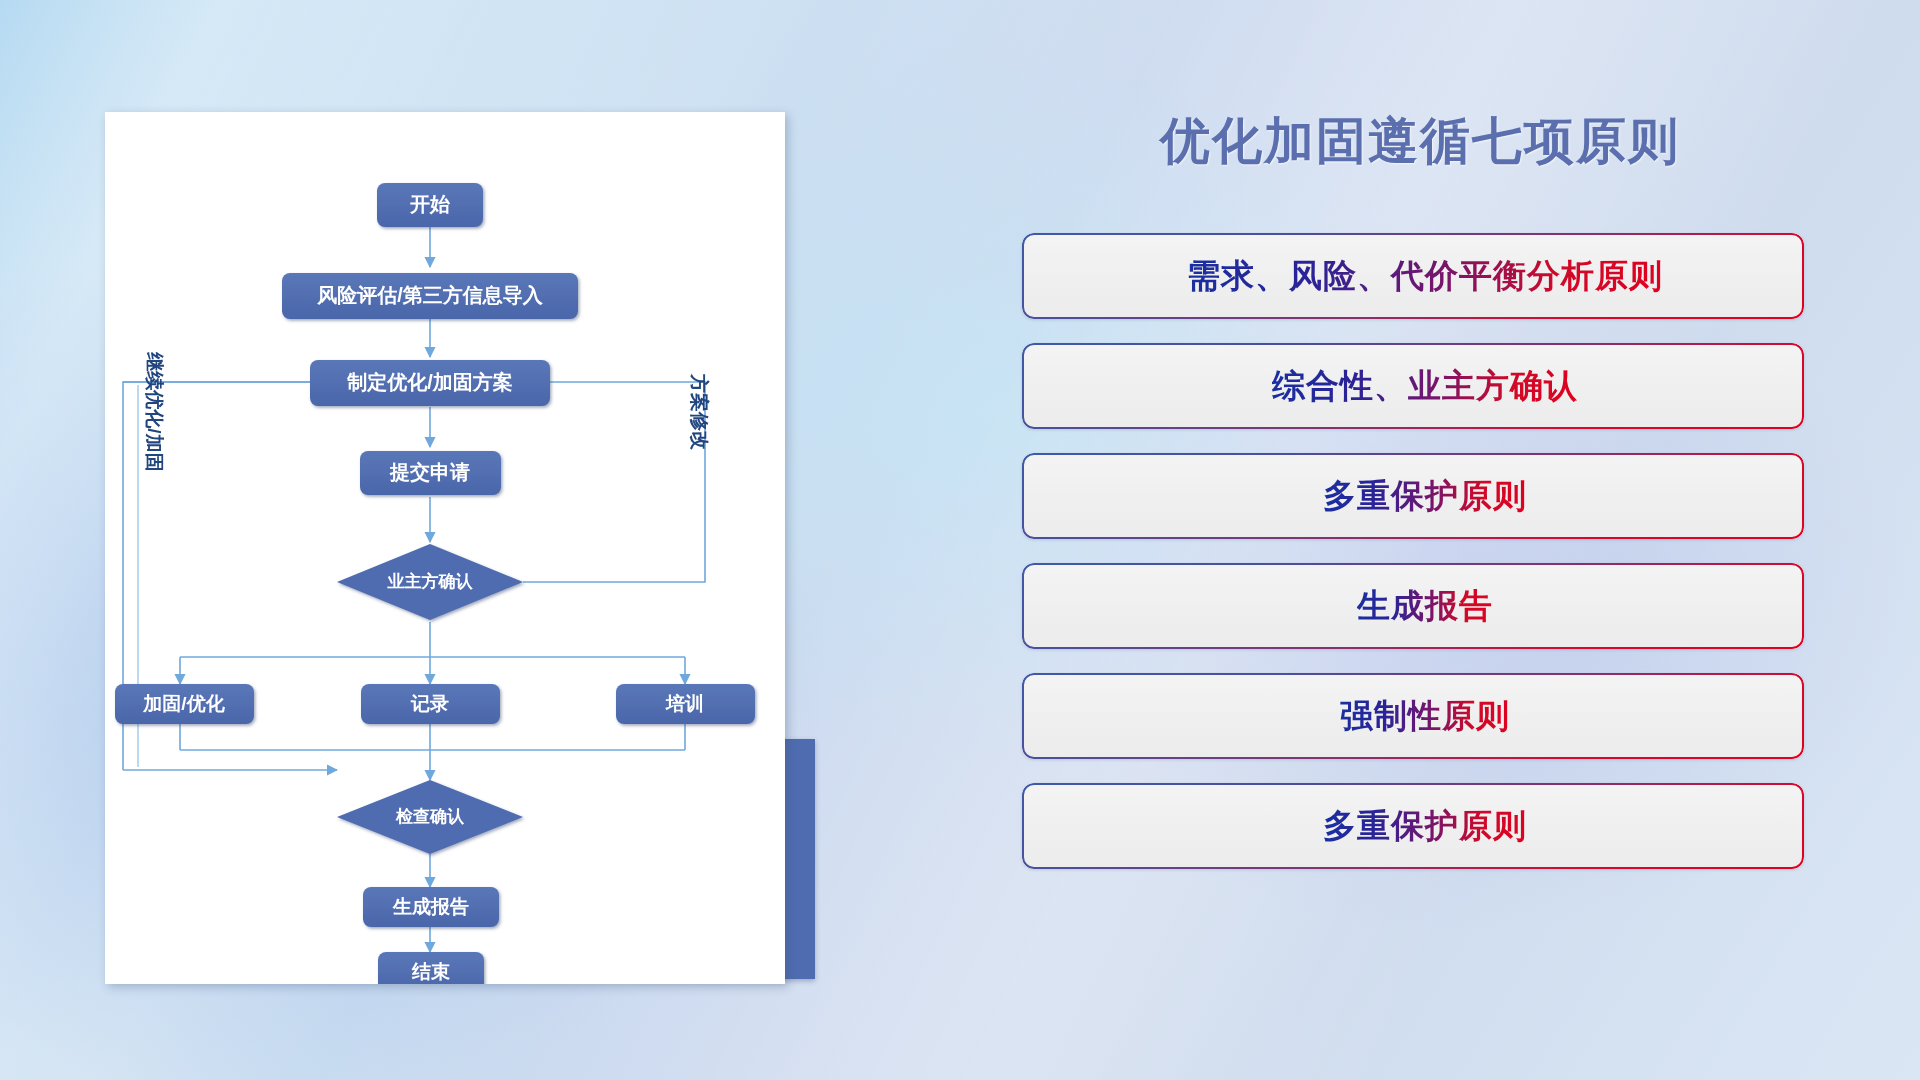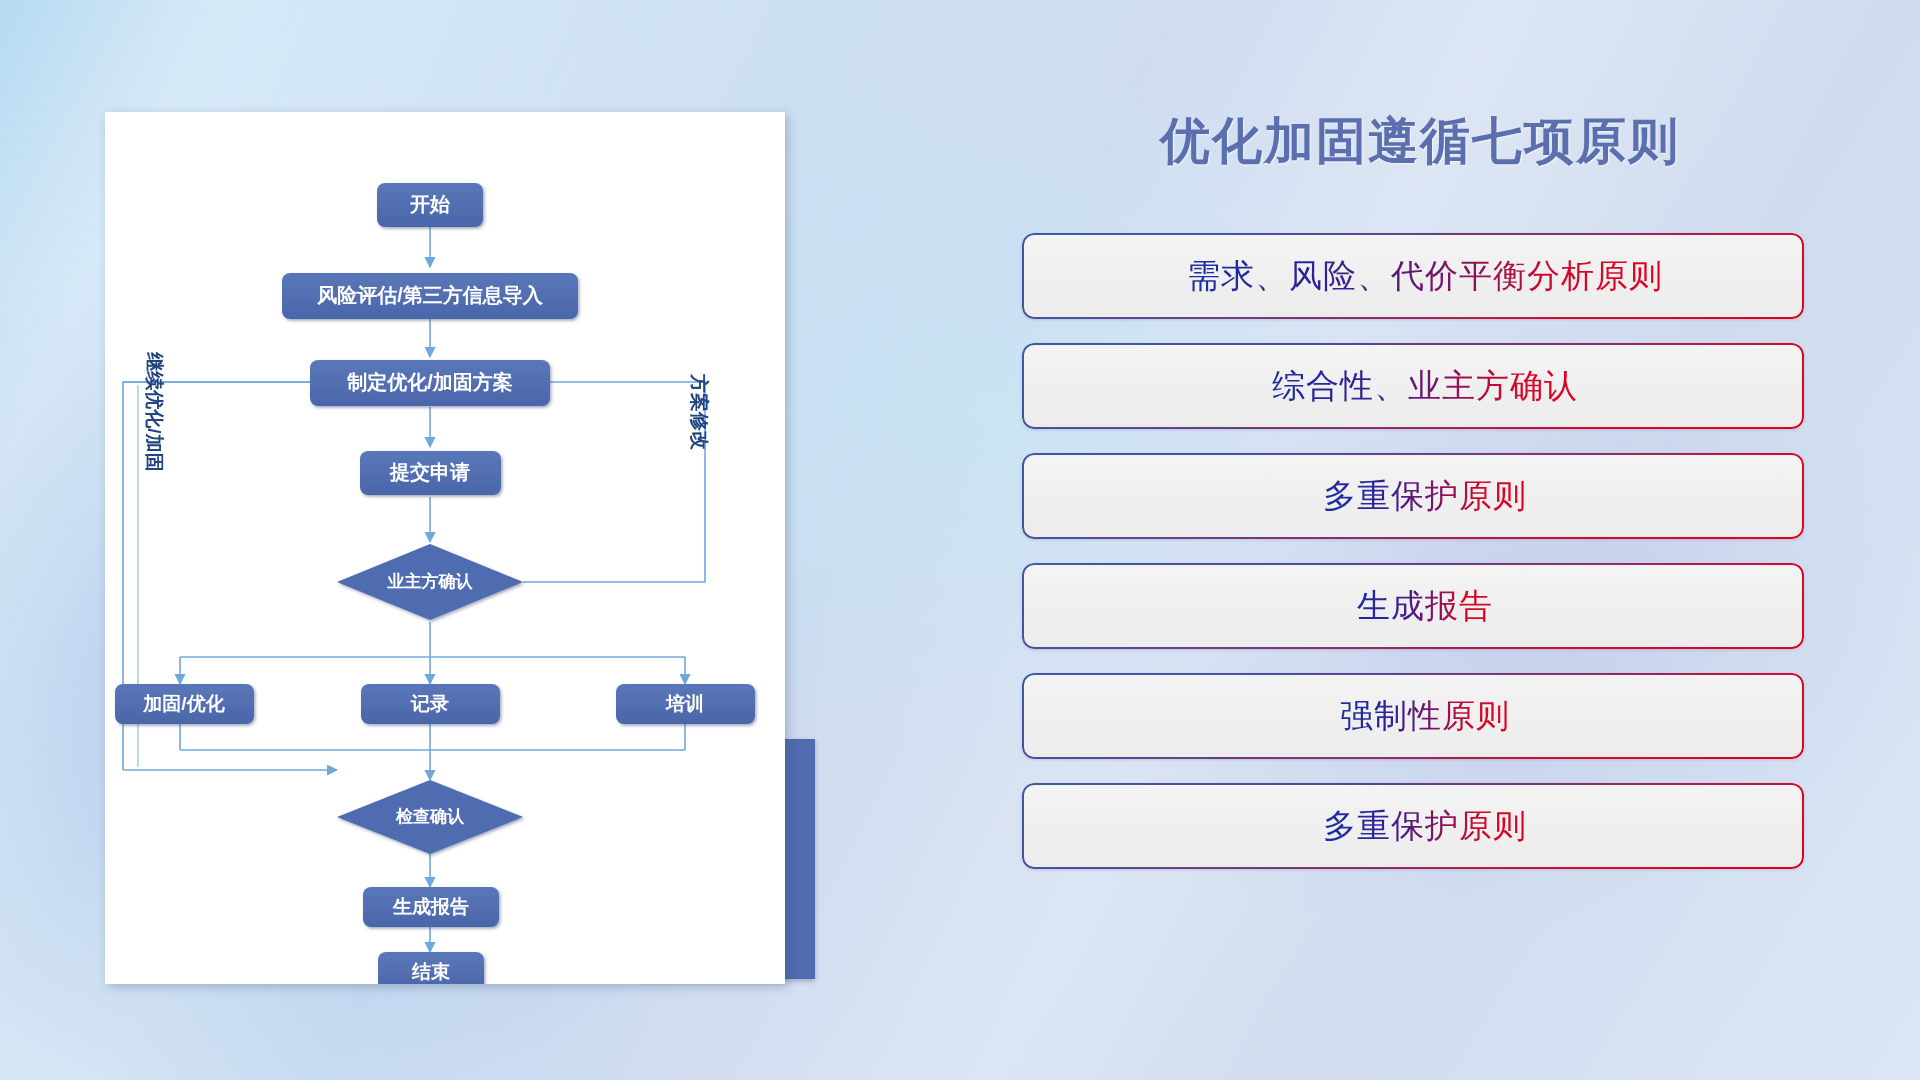--- a/index.html
+++ b/index.html
@@ -130,21 +130,21 @@
     -webkit-mask: linear-gradient(#000 0 0) content-box, linear-gradient(#000 0 0);
     -webkit-mask-composite: xor;
     mask: linear-gradient(#000 0 0) content-box, linear-gradient(#000 0 0);
     mask-composite: exclude;
     pointer-events: none;
   }
 
   .principle-text {
     position: relative;
     font-size: 33px;
-    font-weight: normal;
+    font-weight: bold;
     letter-spacing: 1px;
     background: linear-gradient(90deg, #1b2fa0 0%, #2a2397 26%, #7b1468 55%, #cf0a28 78%, #e00020 100%);
     -webkit-background-clip: text;
     background-clip: text;
     color: transparent;
     white-space: nowrap;
     margin-left: 24px;
   }
 </style>
 </head>

